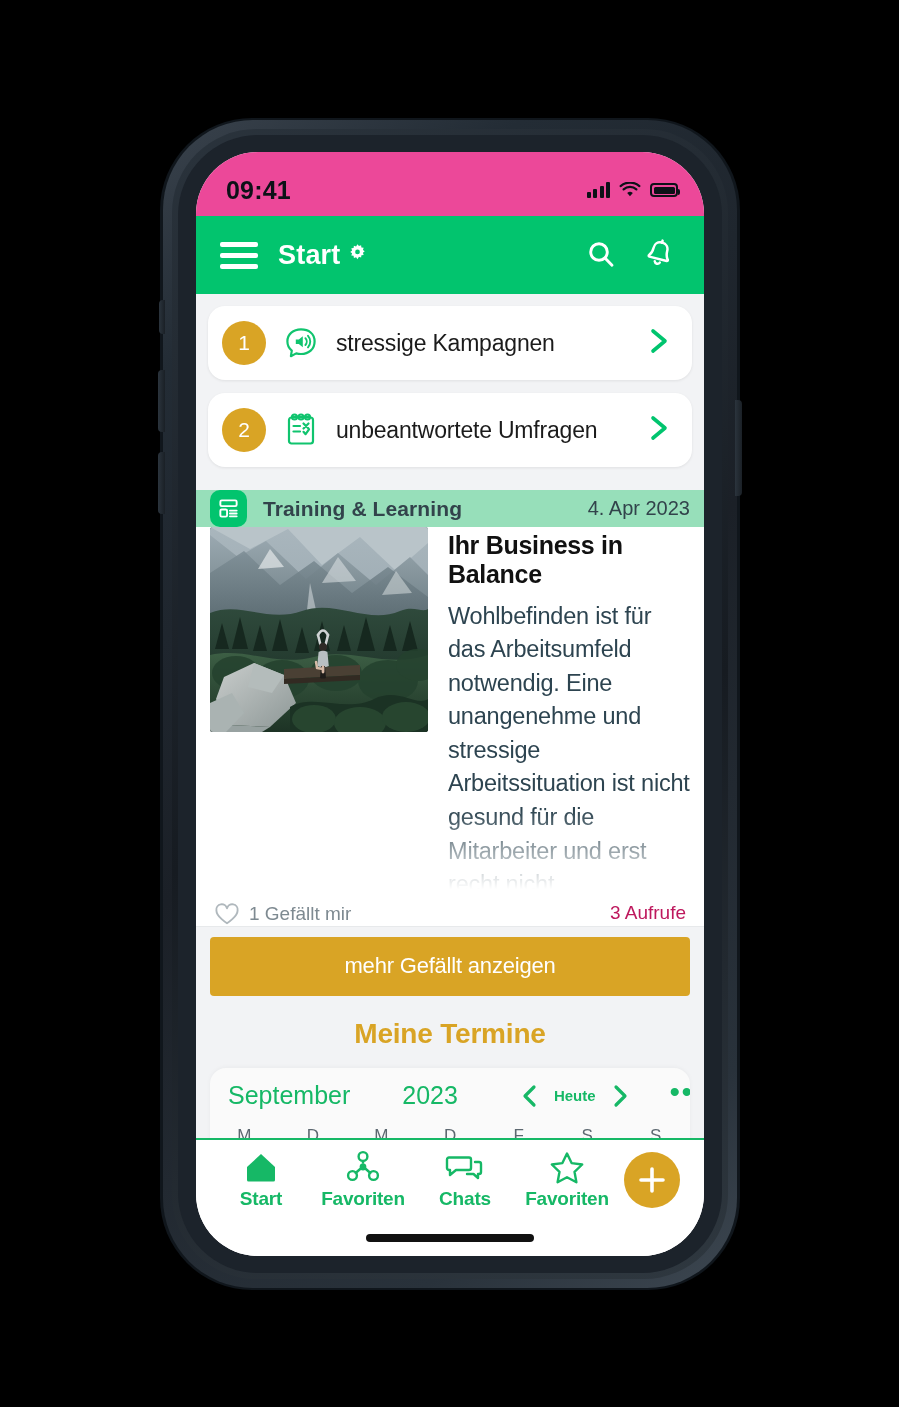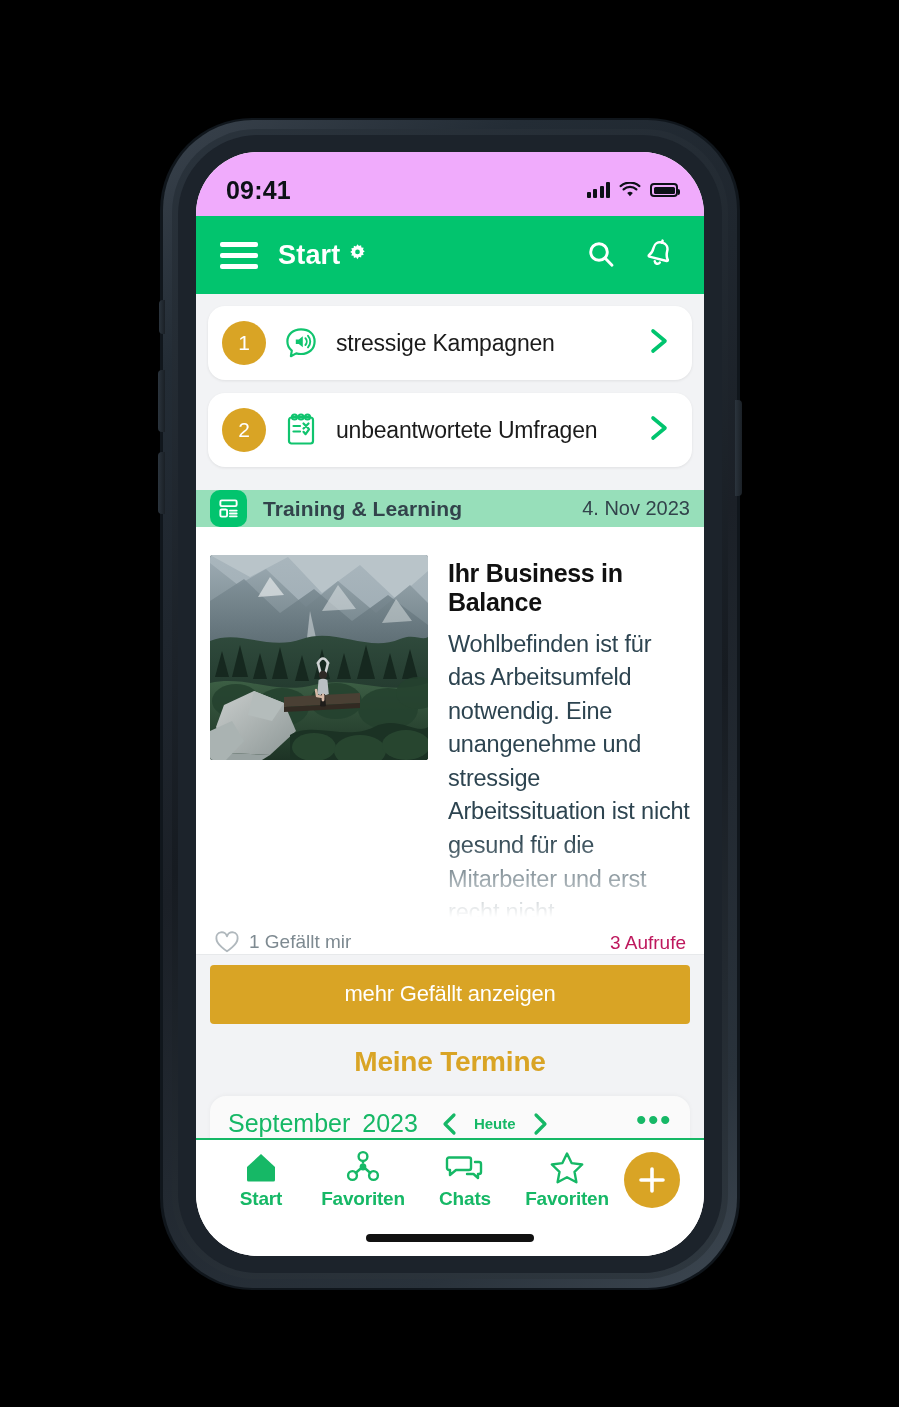--- a/index.html
+++ b/index.html
@@ -62,21 +62,21 @@
   }
   .notch .speaker{
     width:84px; height:9px; border-radius:5px;
     background:repeating-linear-gradient(90deg,#414b55 0 2px,#2c343c 2px 4px);
   }
 
   
   .statusbar{
     position:relative; z-index:70;
     height:64px; flex:0 0 64px;
-    background:#f0abfc;
+    background:#ec4899;
     display:flex; align-items:center; justify-content:space-between;
     padding:0 26px 0 30px;
     color:#0d1117;
   }
   .sb-time{ font-size:25px; font-weight:bold; letter-spacing:.2px; margin-top:12px;}
   .sb-right{ display:flex; align-items:center; gap:9px; margin-top:12px;}
   .sig{ display:flex; align-items:flex-end; gap:2.5px; height:16px;}
   .sig i{ display:block; width:4px; background:#0d1117; border-radius:1px;}
   .sig i:nth-child(1){height:6px}.sig i:nth-child(2){height:9px}
   .sig i:nth-child(3){height:12px}.sig i:nth-child(4){height:16px}
@@ -132,38 +132,38 @@
     display:flex; align-items:center; padding:0 14px;
   }
   .sec-ico{
     width:37px;height:37px;border-radius:10px;background:#02c46e;
     display:flex;align-items:center;justify-content:center;flex:0 0 37px;
   }
   .sec-title{ margin-left:16px; font-size:21px; color:#32434b; font-weight:bold; letter-spacing:.1px;}
   .sec-date{ margin-left:auto; font-size:20px; color:#32434b; }
 
   
-  .article{ background:#fff; padding:28px 14px 0; display:flex; gap:20px; position:relative; }
+  .article{ background:#fff; padding:0 14px 0; display:flex; gap:20px; position:relative; }
   .art-img{
     width:218px; height:205px; flex:0 0 218px; border-radius:3px;
     overflow:hidden; position:relative; background:#2c3c44;
   }
   .art-body{ flex:1; padding-top:4px; }
   .art-title{ font-size:25px; font-weight:bold; color:#111; letter-spacing:-.3px; line-height:1.15;}
   .art-text{
     margin-top:11px; font-size:23.5px; line-height:1.43; color:#2d4450;
     letter-spacing:-.2px;
   }
   .fade{
     position:absolute; left:0; right:0; bottom:0; height:92px;
     background:linear-gradient(to bottom,rgba(255,255,255,0),#fff 86%);
     pointer-events:none;
   }
   .art-meta{
-    background:#fff; height:48px; display:flex; align-items:flex-end;
+    background:#fff; height:48px; display:flex; align-items:flex-start;
     padding:0 18px; border-bottom:1px solid #e7e9eb;
   }
   .likes{ display:flex; align-items:center; gap:9px; font-size:19px; color:#7e8a91;}
   .views{ margin-left:auto; font-size:19px; color:#be185d;}
 
   
   .more-wrap{ background:#f2f3f5; padding:10px 14px 16px; }
   .more-btn{
     width:100%; height:59px; background:#d9a425; border:none; border-radius:4px;
     color:#fff; font-size:22px; font-weight:500; cursor:pointer;
@@ -174,21 +174,21 @@
   .termine-wrap{ background:#f2f3f5; padding:2px 0 0; }
   .termine-title{
     text-align:center; font-size:28px; color:#d9a425; font-weight:600;
     padding:4px 0 18px; letter-spacing:-.2px;
   }
   .cal-card{
     margin:0 14px; background:#fafafa;
     border-radius:16px 16px 0 0; overflow:hidden;
     box-shadow:0 -1px 4px rgba(0,0,0,.04);
   }
-  .cal-head{ height:56px; display:flex; align-items:center; padding:0 18px; }
+  .cal-head{ height:56px; display:flex; align-items:center; padding:0 18px;gap:40px; }
   .cal-month{ font-size:25px; color:#16b866; }
   .cal-year{ font-size:25px; color:#16b866; margin-left:12px; }
   .cal-nav{ display:flex; align-items:center; gap:14px; margin-left:22px;}
   .cal-nav .navbtn{ cursor:pointer; display:flex; align-items:center;}
   .cal-today{ font-size:15px; color:#16b866; font-weight:600; cursor:pointer;}
   .cal-dots{ margin-left:auto; color:#16b866; font-size:30px; letter-spacing:1.5px; line-height:.6; cursor:pointer; padding-bottom:8px;}
   .cal-dows{ display:flex; background:#fafafa; }
   .cal-dows div{ flex:1; text-align:center; font-size:17px; color:#5d6870; padding:2px 0 6px;}
 
   
@@ -335,21 +335,21 @@
         <div class="sec-ico">
           <svg width="23" height="23" viewBox="0 0 24 24">
             <rect x="3.5" y="3.5" width="17" height="6" rx="1.4" stroke="#fff" stroke-width="2" fill="none"></rect>
             <rect x="3.5" y="13" width="7" height="7.5" rx="1.4" stroke="#fff" stroke-width="2" fill="none"></rect>
             <line x1="13.5" y1="14.2" x2="20.5" y2="14.2" stroke="#fff" stroke-width="2" stroke-linecap="round"></line>
             <line x1="13.5" y1="17.2" x2="20.5" y2="17.2" stroke="#fff" stroke-width="2" stroke-linecap="round"></line>
             <line x1="13.5" y1="20.2" x2="20.5" y2="20.2" stroke="#fff" stroke-width="2" stroke-linecap="round"></line>
           </svg>
         </div>
         <div class="sec-title">Training &amp; Learning</div>
-        <div class="sec-date">4. Nov 2023</div>
+        <div class="sec-date">4. Apr 2023</div>
       </div>
 
       <div class="article">
         <div class="art-img">
           <svg width="218" height="205" viewBox="0 0 218 205" preserveAspectRatio="xMidYMid slice">
             <defs>
               <linearGradient id="sky" x1="0" y1="0" x2="0" y2="1">
                 <stop offset="0" stop-color="#a9b6bd"></stop>
                   <stop offset="1" stop-color="#8d9ca4"></stop>
               </linearGradient>

